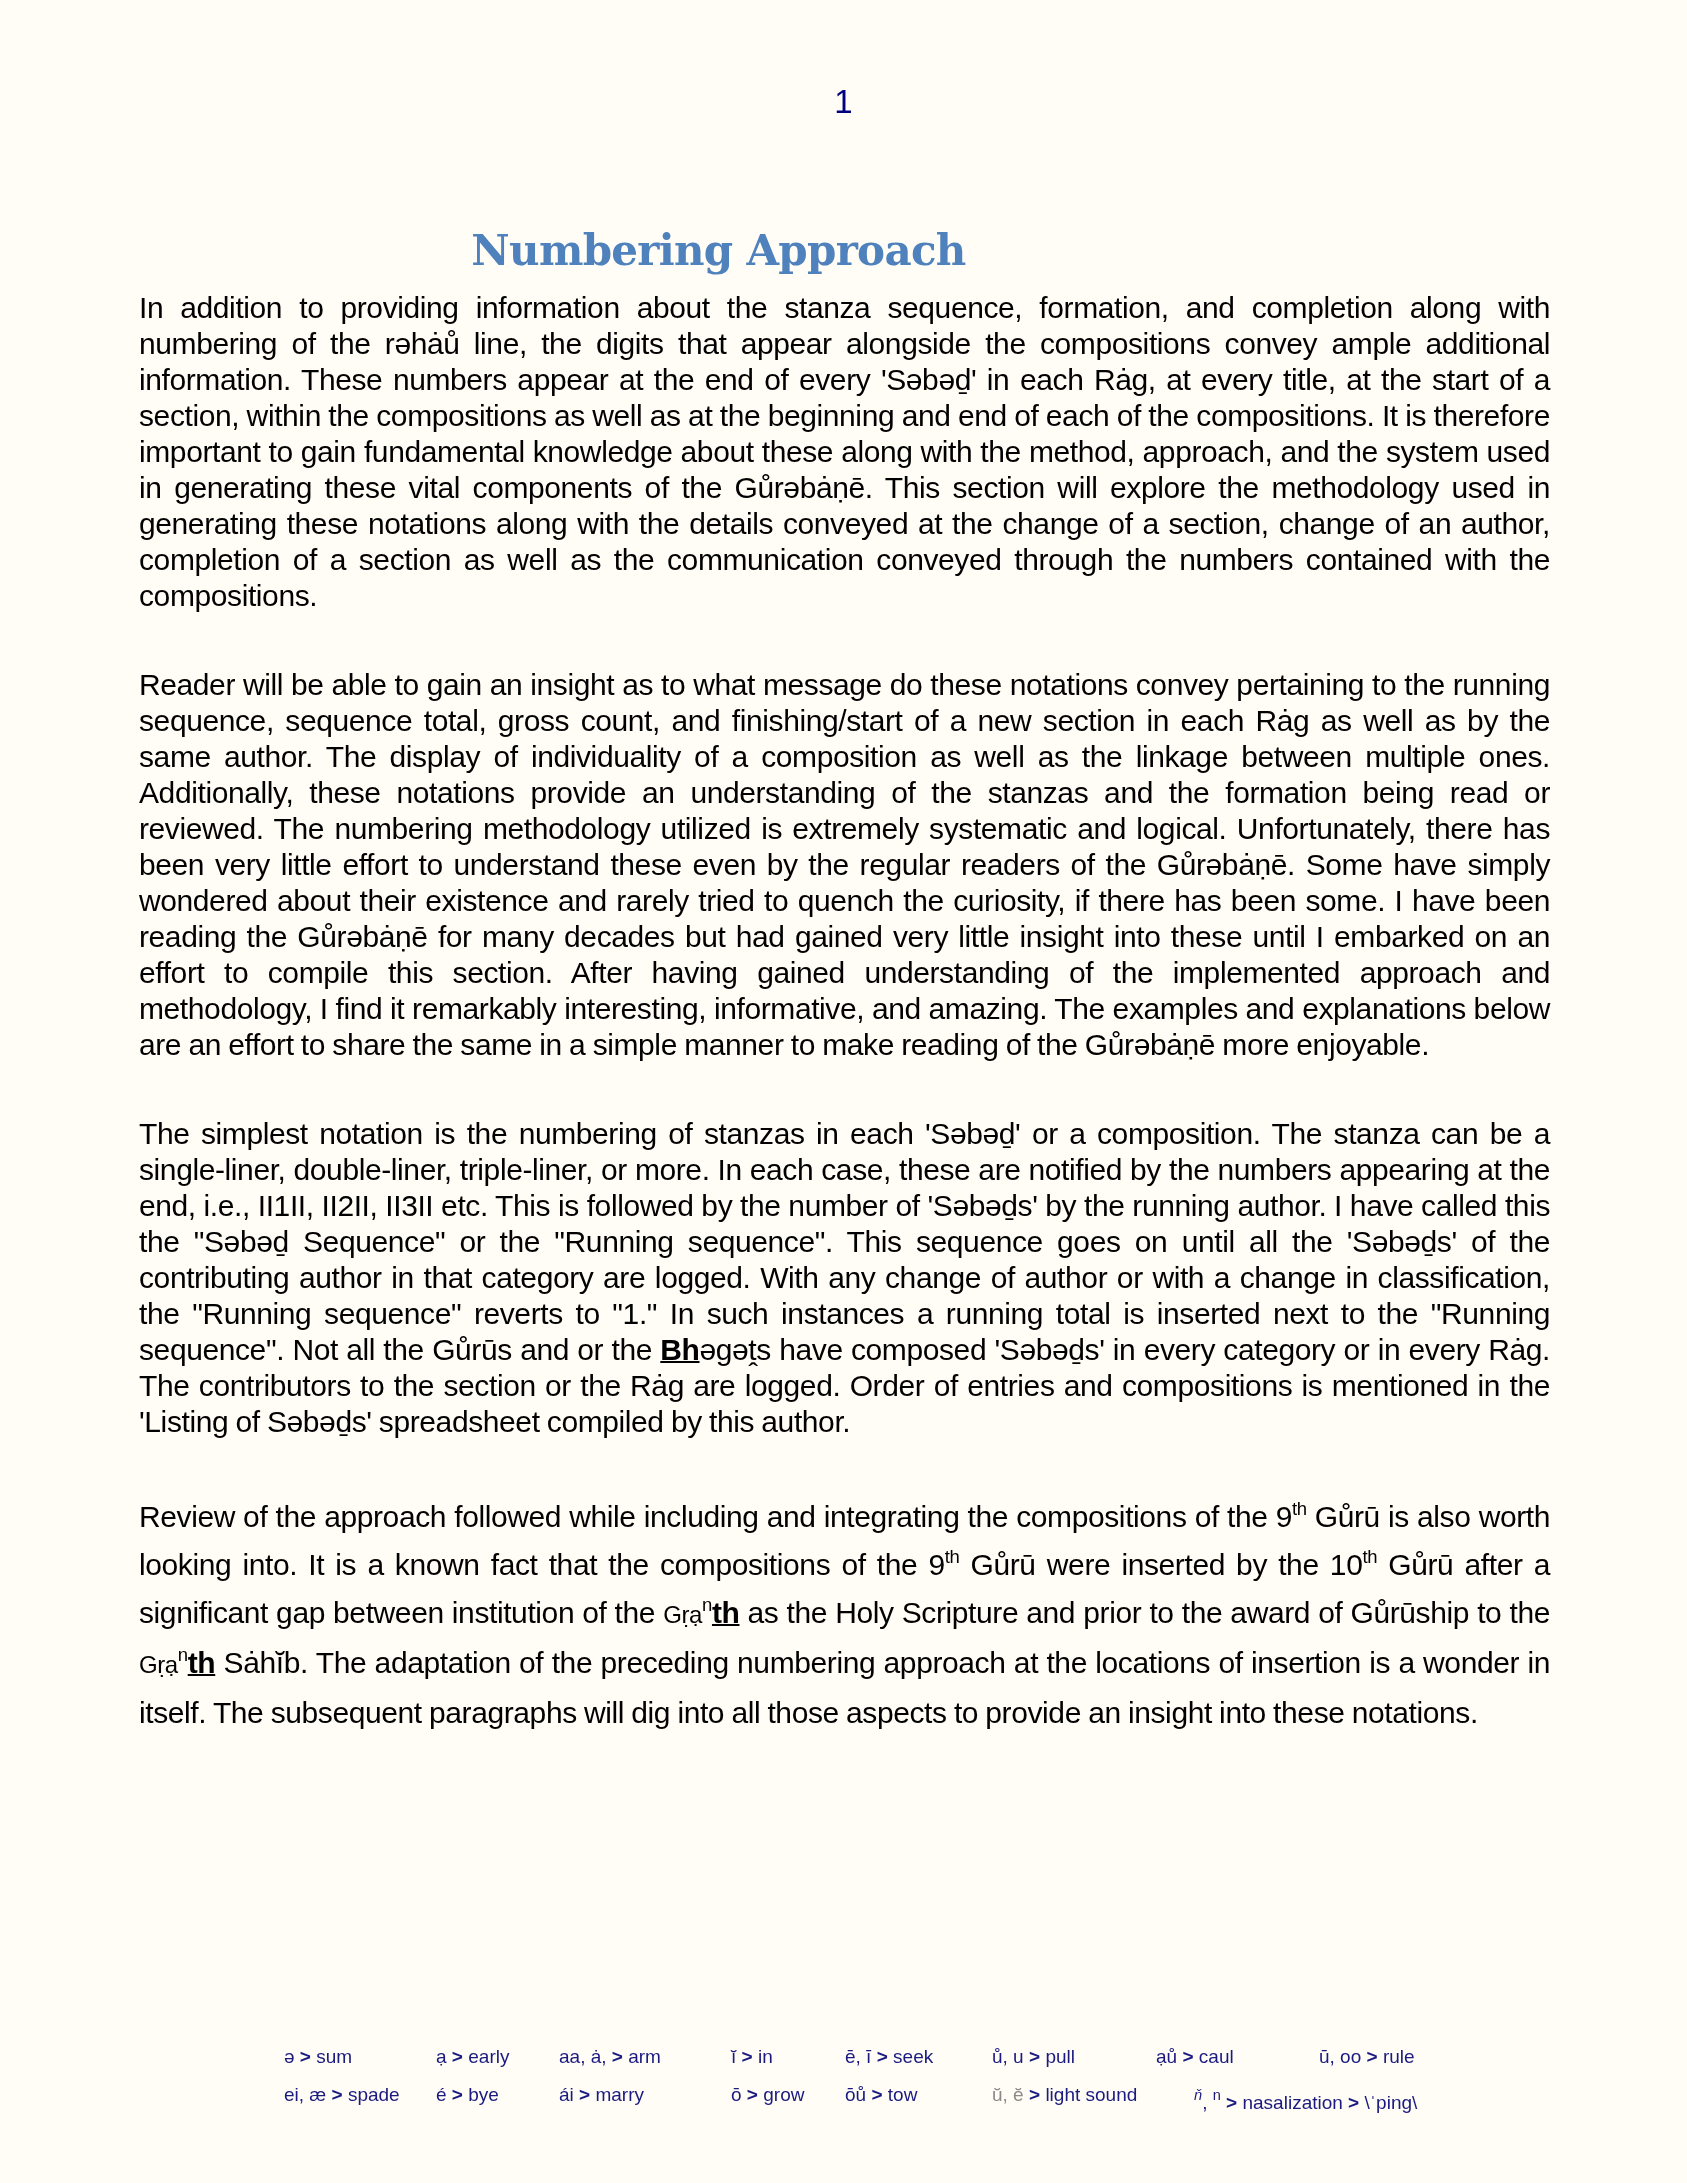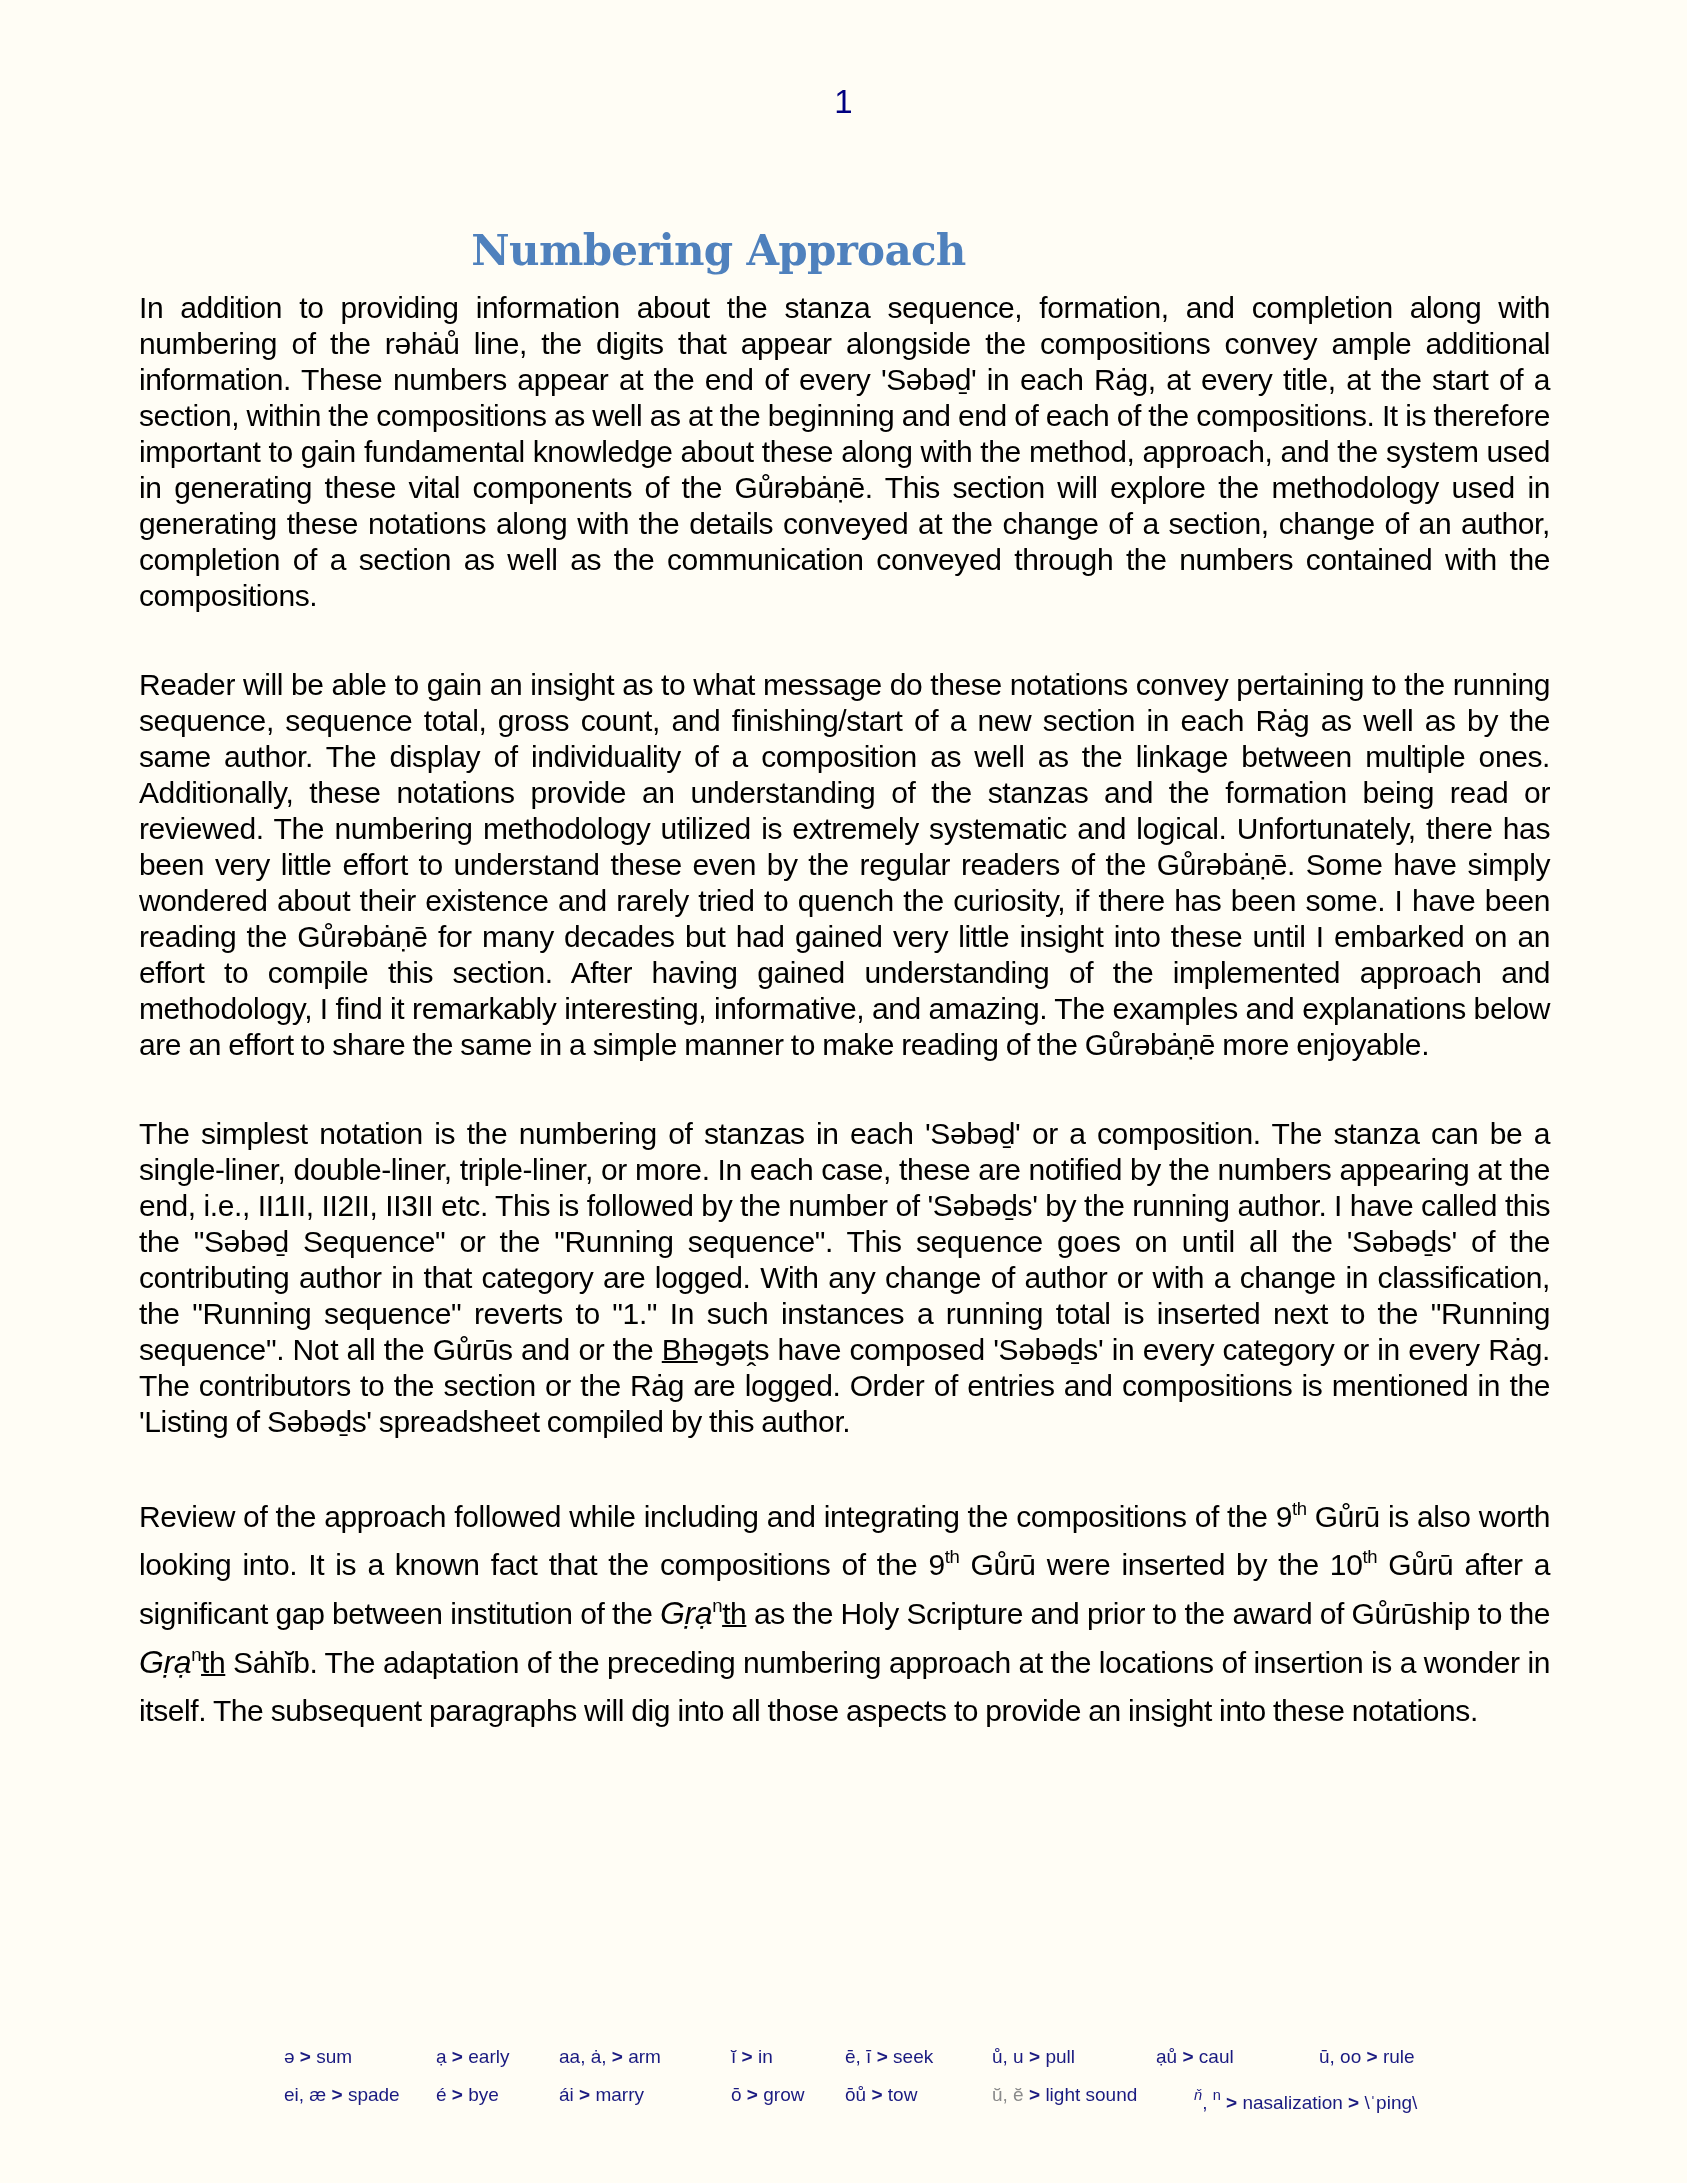--- a/index.html
+++ b/index.html
@@ -52,24 +52,24 @@
     text-align-last: left;
     letter-spacing: -0.4px;
     word-spacing: -0.7px;
   }
   .para.p4 {
     line-height: 48px;
   }
   .underline {
     text-decoration: underline;
     text-decoration-thickness: 2px;
+    font-weight: bold;
   }
   .small-caps {
-    font-size: 32px;
-    font-style: italic;
+    font-size: 24px;
   }
   sup {
     font-size: 18.5px;
     line-height: 0;
     vertical-align: 12px;
   }
   .legend {
     position: absolute;
     top: 2038px;
     left: 284px;

